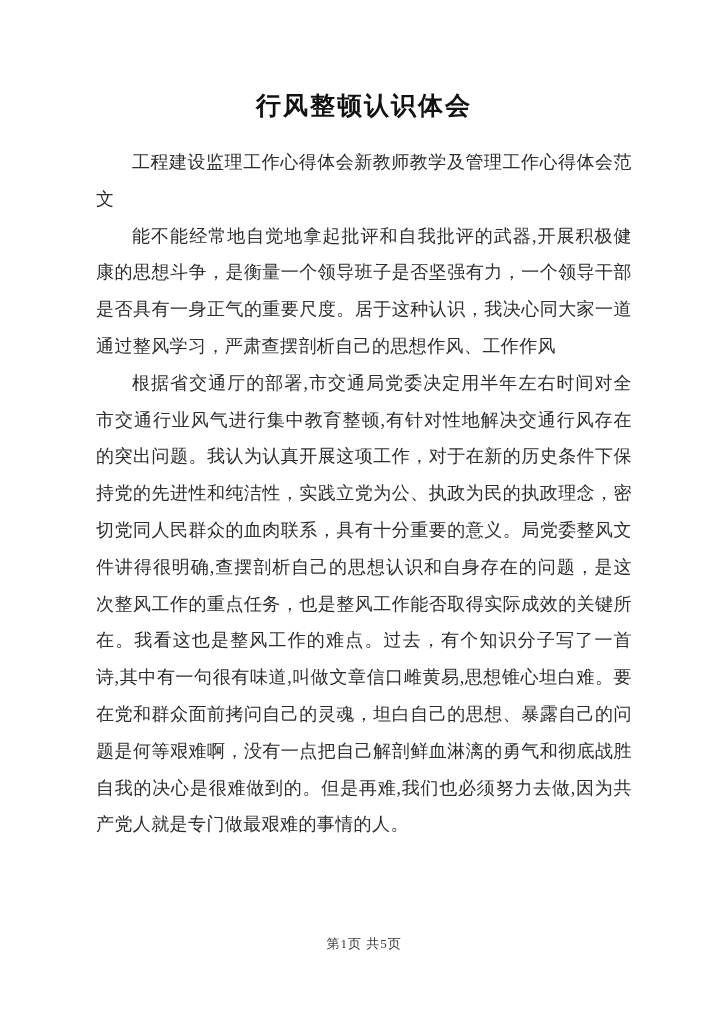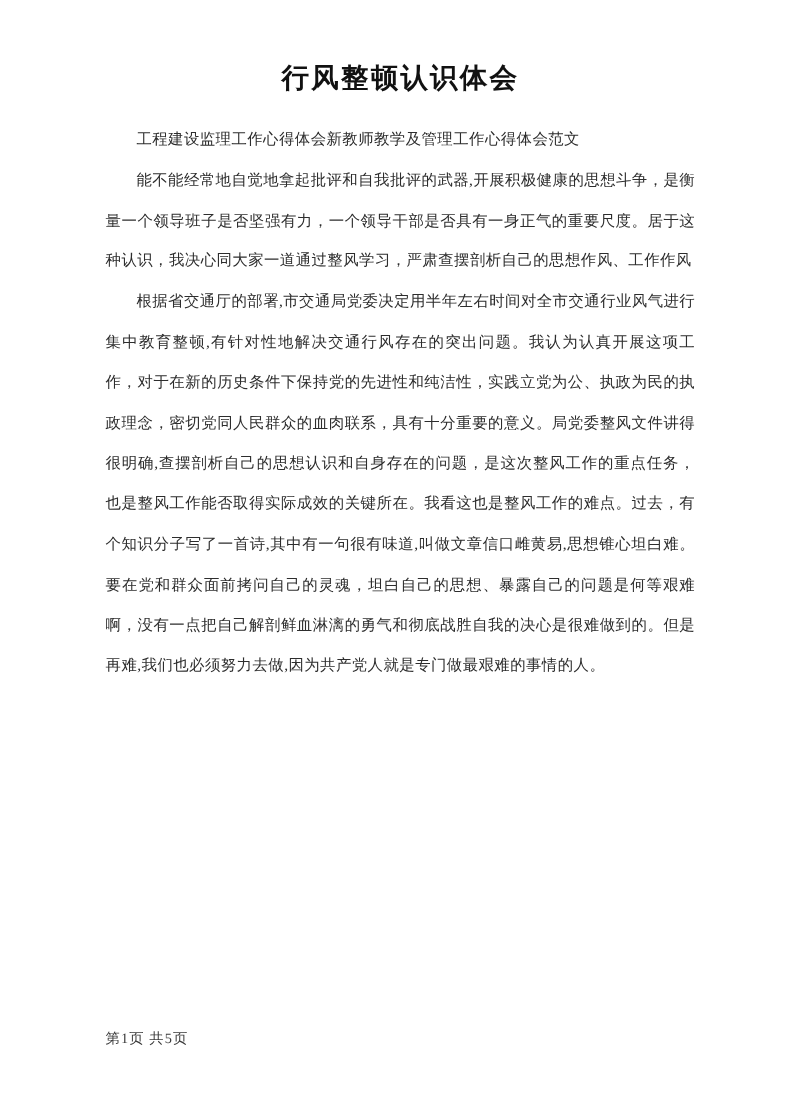--- a/index.html
+++ b/index.html
@@ -14,50 +14,50 @@
     overflow: hidden;
     font-family: "Liberation Serif", "DejaVu Serif", serif;
   }
   .page {
     position: absolute;
     top: 0; left: 0;
     width: 720px;
     height: 1018px;
     background: var(--page-bg, #ffffff);
     box-sizing: border-box;
-    padding: 56px 88px 0 96px;
+    padding: 90px 88px 0 96px;
   }
   .doc-title {
     margin: 0;
     font-size: 25px;
     line-height: 32px;
     font-weight: 700;
     text-align: center;
     color: var(--title-color, #111111);
     letter-spacing: 2px;
   }
   .body-para {
     margin: 0;
-    font-size: 14px;
+    font-size: 18px;
     line-height: 36.8px;
     letter-spacing: 0.4px;
     text-align: justify;
     text-indent: 2em;
     color: var(--text-color, #2d2d2d);
     word-break: break-all;
   }
   .body-para.first {
     margin-top: 22px;
   }
   .page-footer {
     position: absolute;
     top: 935px;
     left: 96px;
     width: 536px;
-    text-align: left;
+    text-align: center;
     font-size: 13px;
     letter-spacing: 1px;
     color: var(--footer-color, #3a3a3a);
   }
 </style>
 </head>
 <body>
 
 <div class="page">
 

